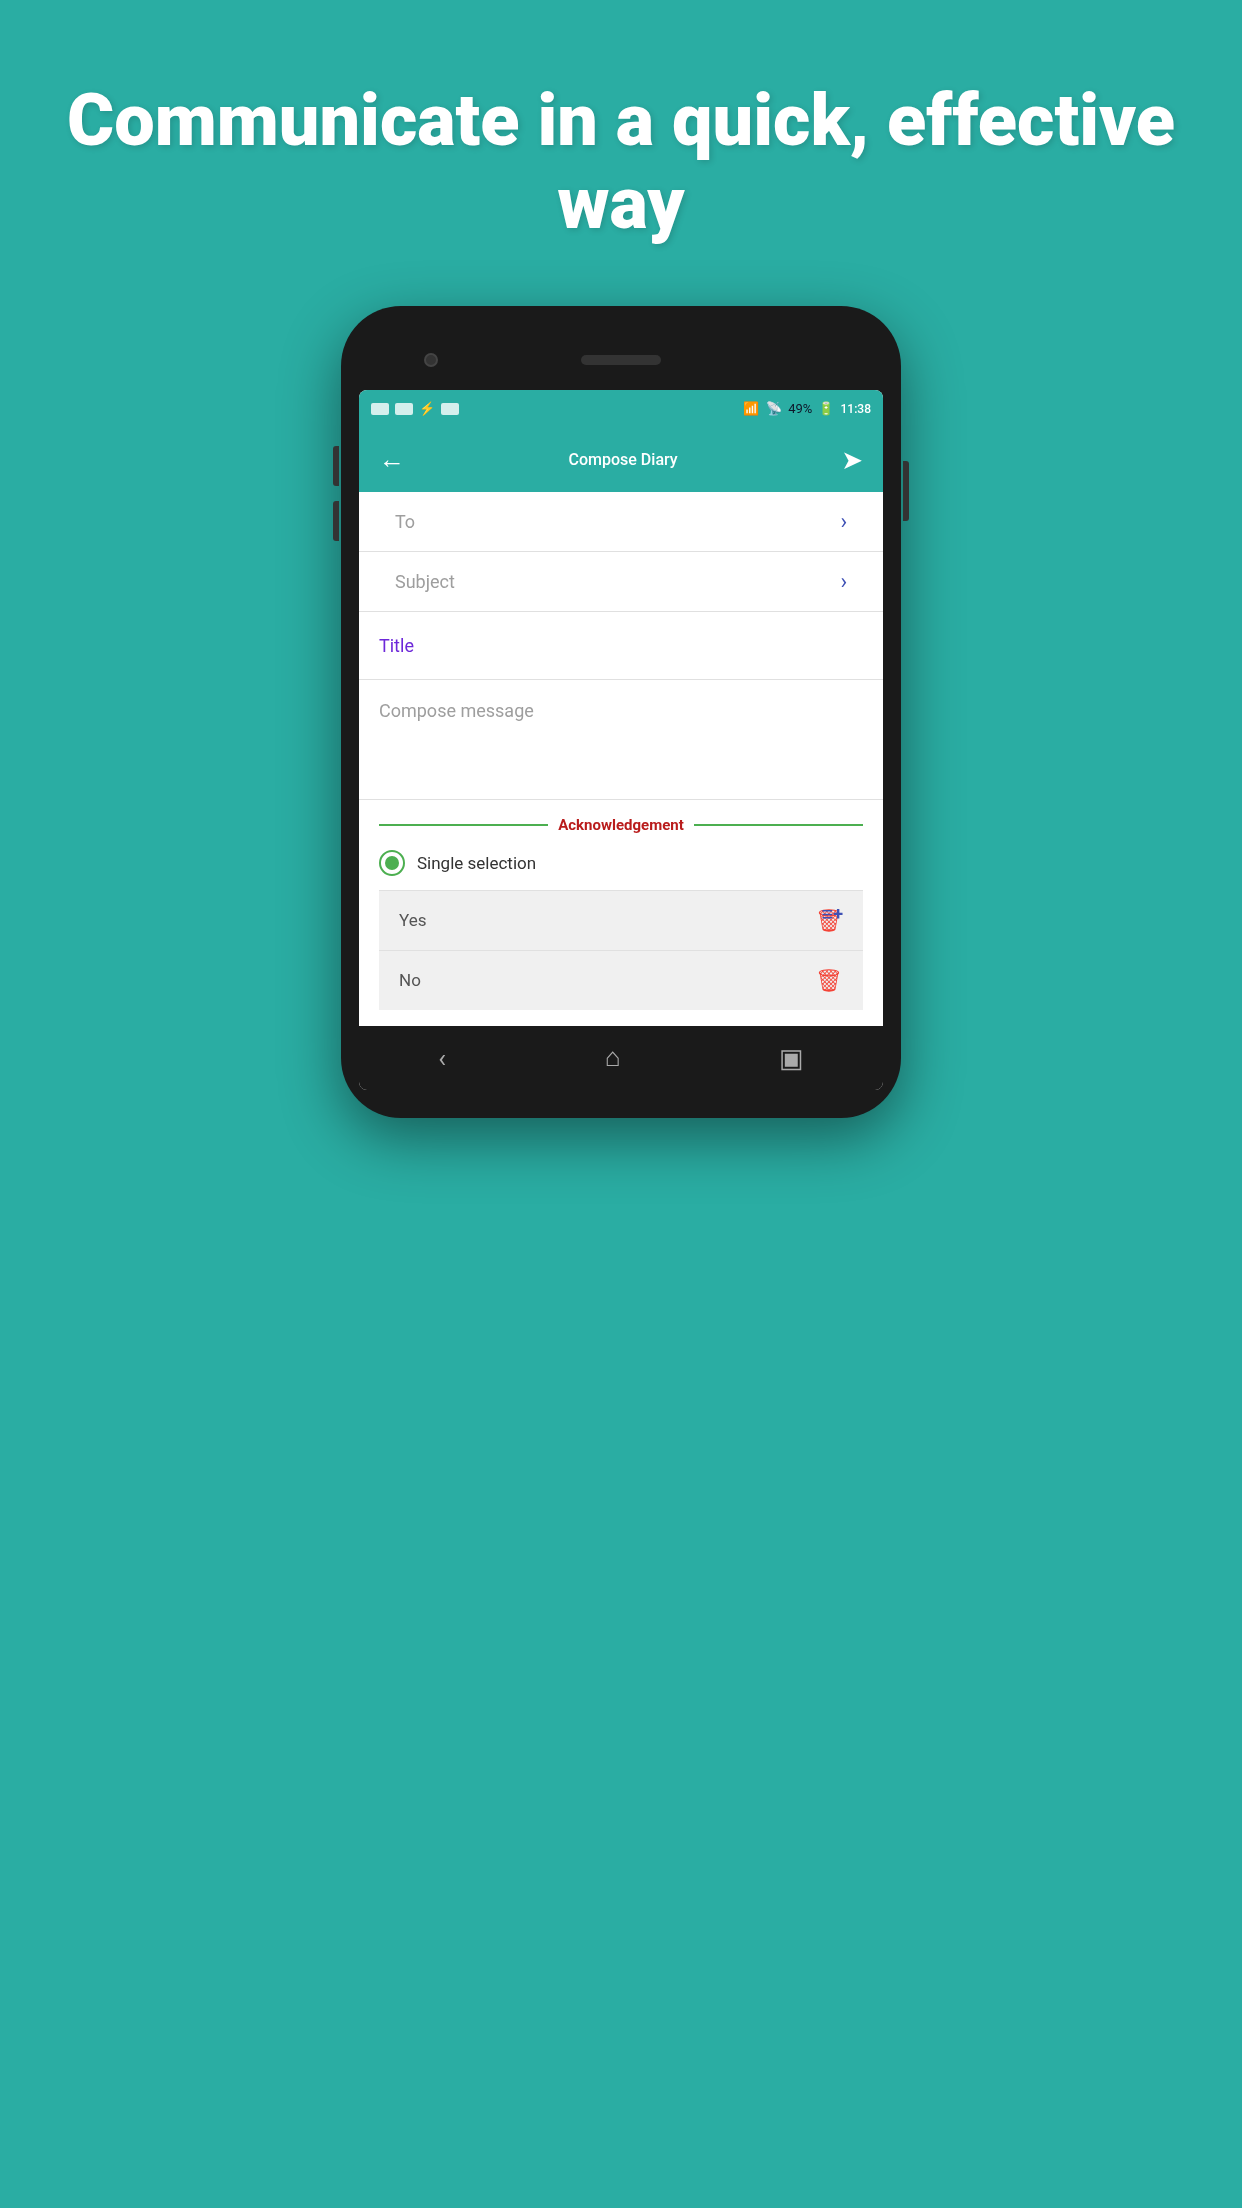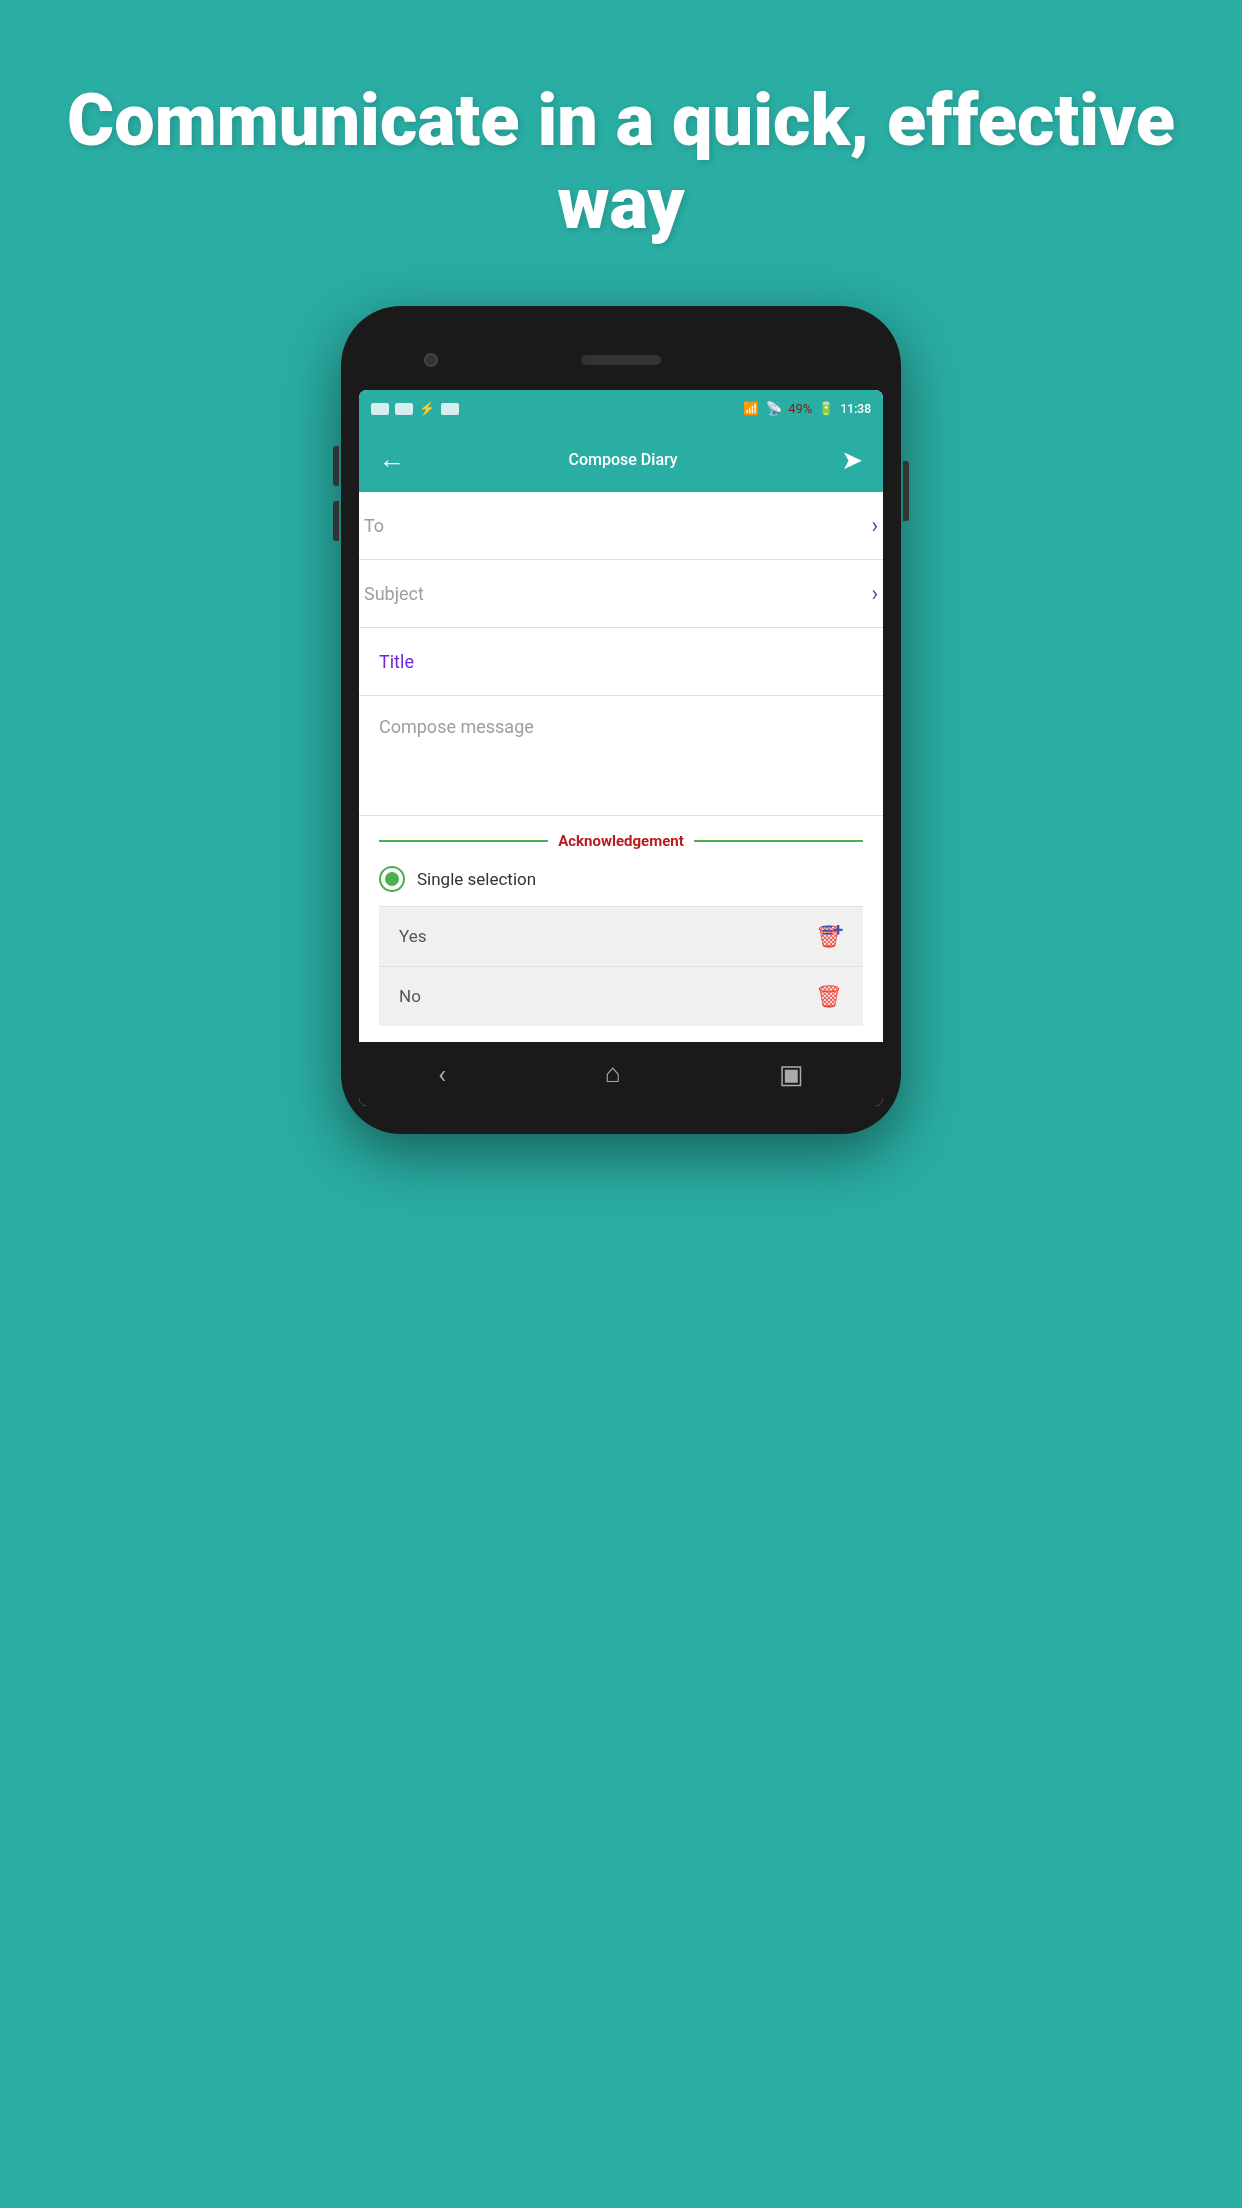--- a/index.html
+++ b/index.html
@@ -118,22 +118,22 @@
 
     
     .form-area {
       background: white;
     }
 
     .form-row {
       display: flex;
       align-items: center;
       justify-content: space-between;
-      padding: 0 5px;
-      height: 68px;
+      padding: 0 36px;
+      height: 60px;
       border-bottom: 1px solid #e0e0e0;
     }
 
     .form-row-label {
       color: #9e9e9e;
       font-size: 18px;
     }
 
     .chevron-right {
       color: #3f51b5;
@@ -291,21 +291,21 @@
       border-radius: 0 3px 3px 0;
     }
 
     
     .wifi-icon, .signal-icon, .battery-icon {
       color: white;
       font-size: 13px;
     }
 
     .battery-text {
-      color: #7f1d1d;
+      color: #0f172a;
       font-size: 13px;
     }
 
     .time-text {
       color: white;
       font-size: 12px;
       font-weight: 500;
     }
 
     

